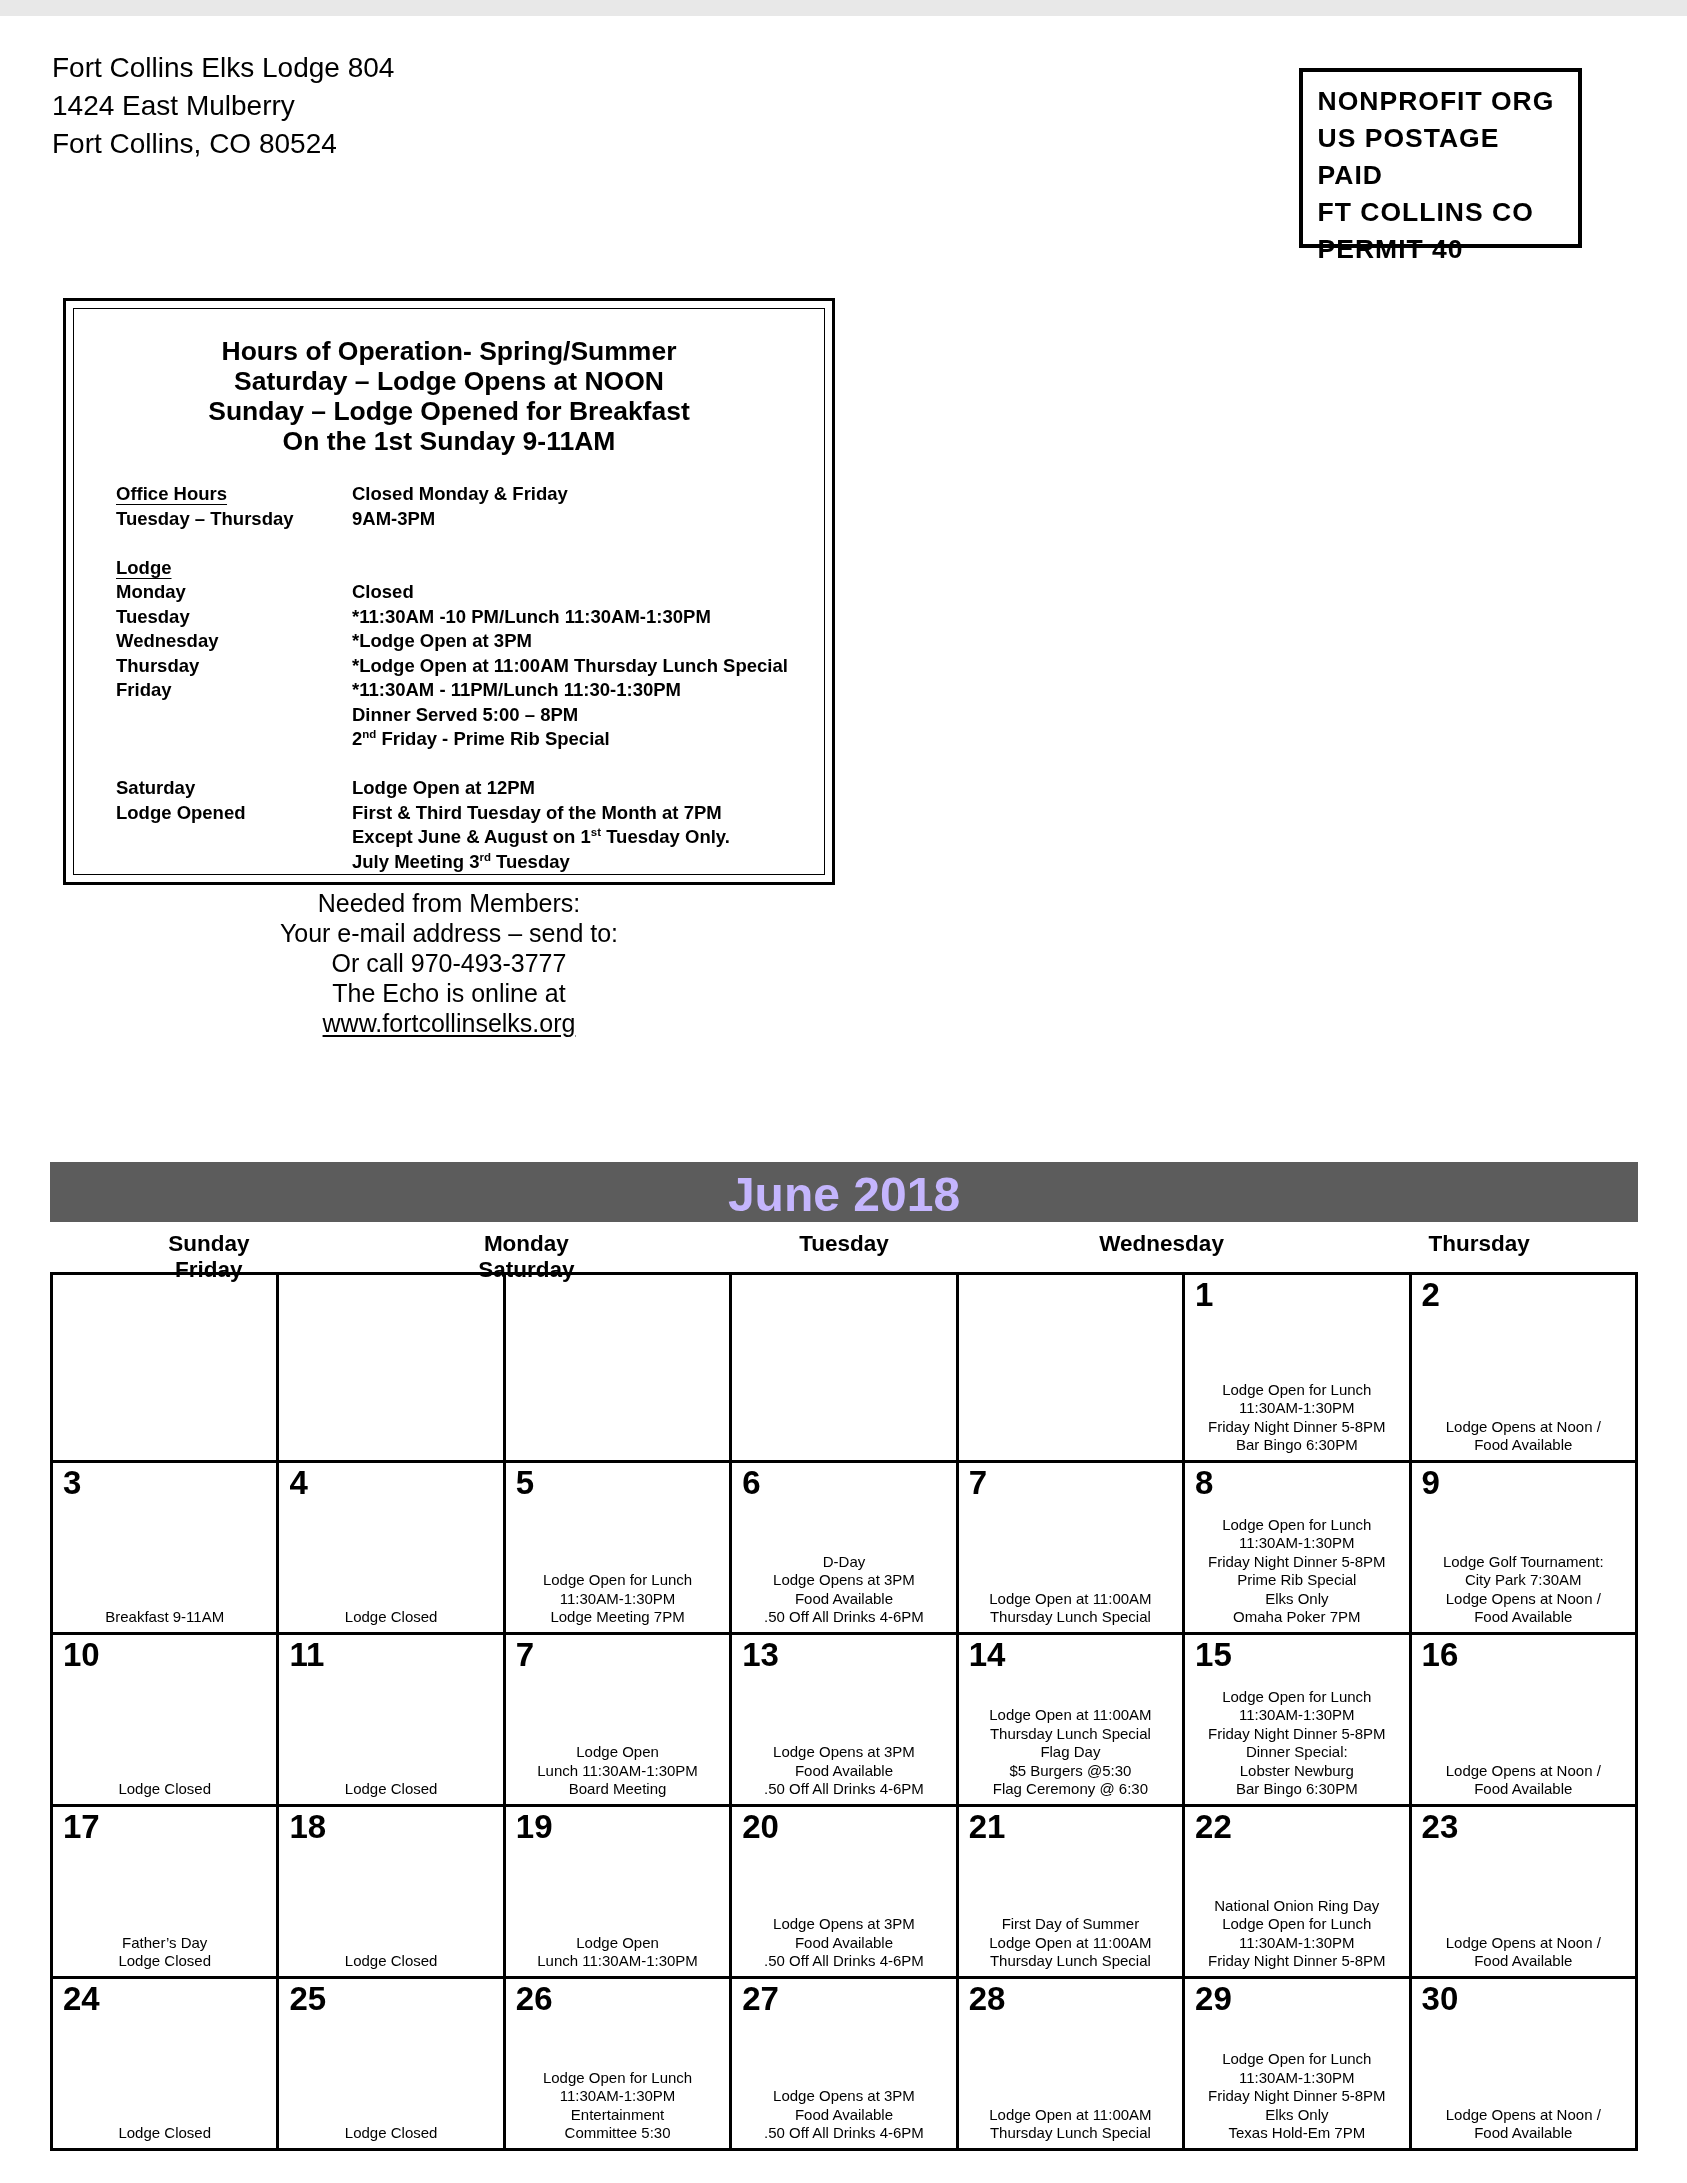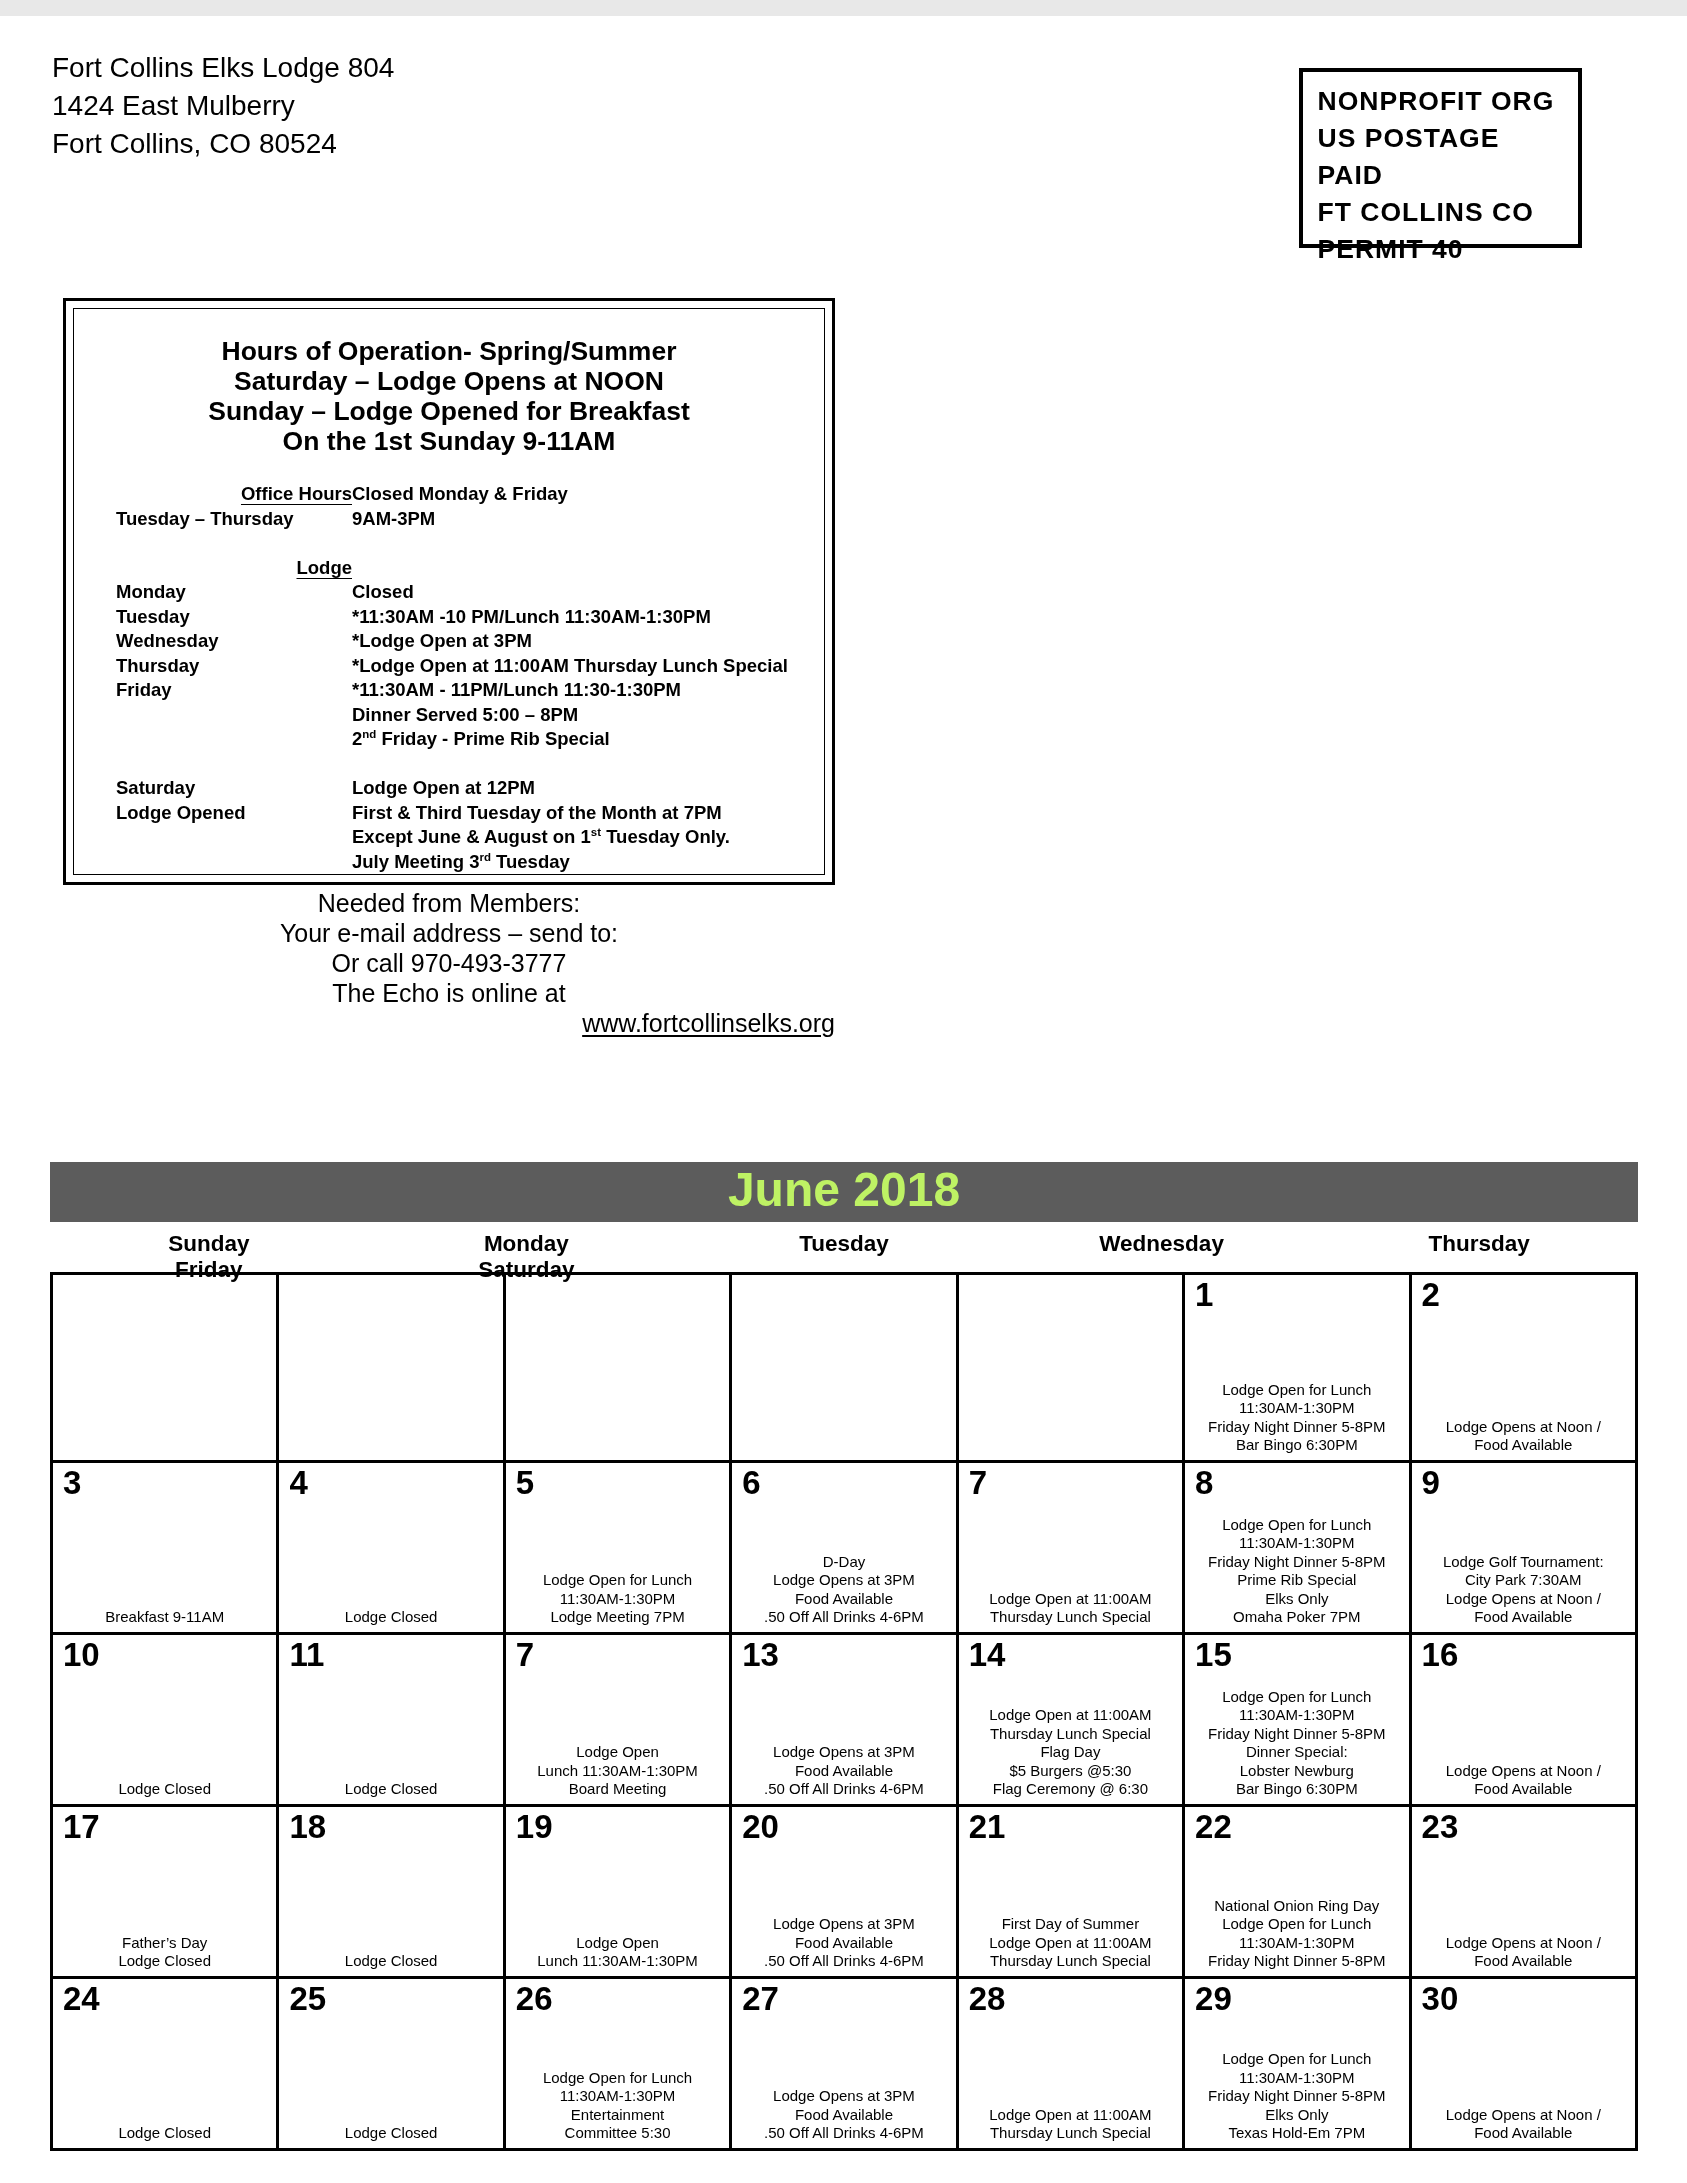--- a/index.html
+++ b/index.html
@@ -23,29 +23,29 @@
   }
   .hours-inner {
     width:100%; height:100%; border:1.3px solid #000; box-sizing:border-box;
     padding-top:26.5px; overflow:hidden;
   }
   .hours-title { text-align:center; font-weight:700; font-size:26.5px; line-height:30px; }
   .hours-body  { margin-top:26.5px; margin-left:42px; font-weight:700; font-size:18.5px; line-height:24.5px; }
   .hours-section + .hours-section { margin-top:24.5px; }
   .hours-row { display:grid; grid-template-columns:236px 1fr; }
   .hours-row sup { font-size:62%; line-height:0; }
-  .u { text-decoration:underline; text-underline-offset:4px;text-align:right; }
+  .u { text-decoration:underline; text-underline-offset:4px; }
   
   .members { position:absolute; left:63px; top:872px; width:772px; text-align:center; font-size:25px; line-height:30px; }
   .members .u { text-underline-offset:3.3px; }
   
   .cal-titlebar {
     position:absolute; left:50px; top:1146px; width:1588px; height:60px;
-    display:flex; align-items:flex-start; justify-content:center;
-    color:#bef264; font-weight:700; font-size:48px;
+    display:flex; align-items:flex-end; justify-content:center;
+    color:#c4b5fd; font-weight:700; font-size:48px;
   }
   .cal-headers {
     position:absolute; left:50px; top:1215px; width:1588px; height:41px;
     display:grid; grid-template-columns:repeat(5,1fr);
     text-align:center; font-weight:700; font-size:22.5px; align-items:center;
   }
   table.cal {
     position:absolute; left:50px; top:1256px; width:1588px;
     border-collapse:collapse; table-layout:fixed; border:2.6px solid #000;
   }

